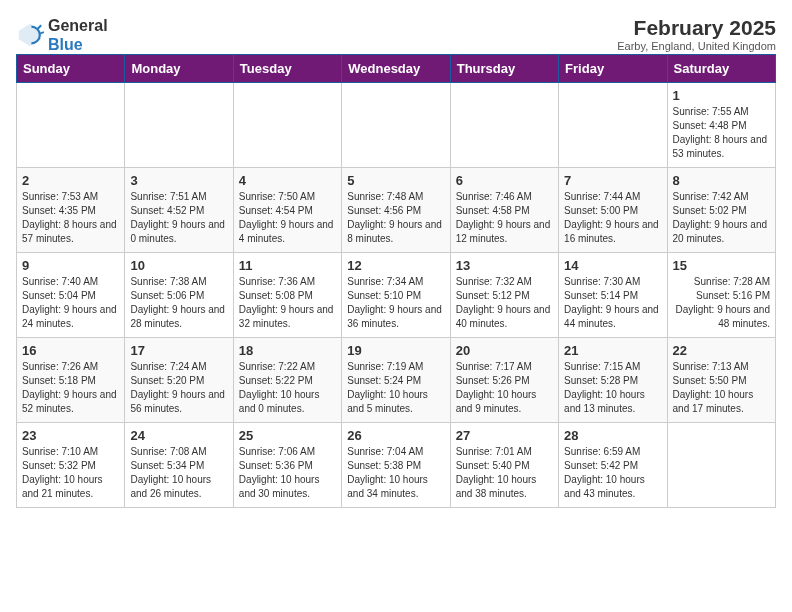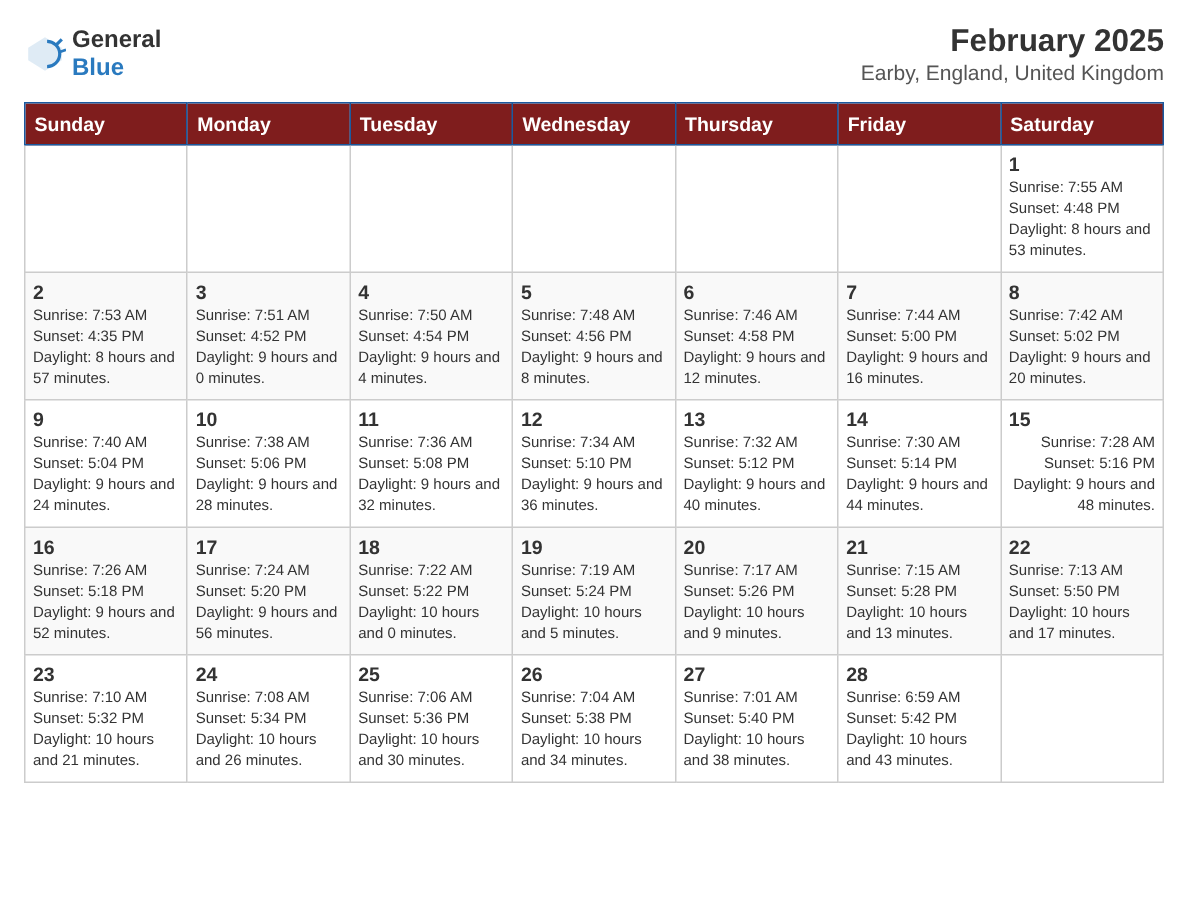--- a/index.html
+++ b/index.html
@@ -6,22 +6,22 @@
     body {
       font-family: Arial, sans-serif;
       background: #fff;
       width: 792px;
       min-height: 612px;
       padding: 16px;
     }
     .header-section {
       display: flex;
       justify-content: space-between;
-      align-items: center;
-      margin-bottom: 12px;
+      align-items: flex-start;
+      margin-bottom: 0;
     }
     .logo {
       display: flex;
       align-items: center;
       gap: 4px;
     }
     .logo-text {
       font-size: 18px;
       font-weight: bold;
       line-height: 1.2;
@@ -32,30 +32,30 @@
     }
     .title-block {
       text-align: right;
     }
     .calendar-title {
       font-size: 21px;
       font-weight: bold;
       color: #333;
     }
     .calendar-subtitle {
-      font-size: 14px;
+      font-size: 11px;
       color: #555;
     }
     table {
       width: 100%;
       border-collapse: collapse;
       table-layout: fixed;
     }
     thead tr th {
-      background-color: #7f1d1d;
+      background-color: #701a75;
       color: #fff;
       font-size: 13px;
       font-weight: bold;
       padding: 6px 6px;
       text-align: left;
       border: 1px solid #1a5a9f;
     }
     tbody tr td {
       border: 1px solid #ccc;
       vertical-align: top;

